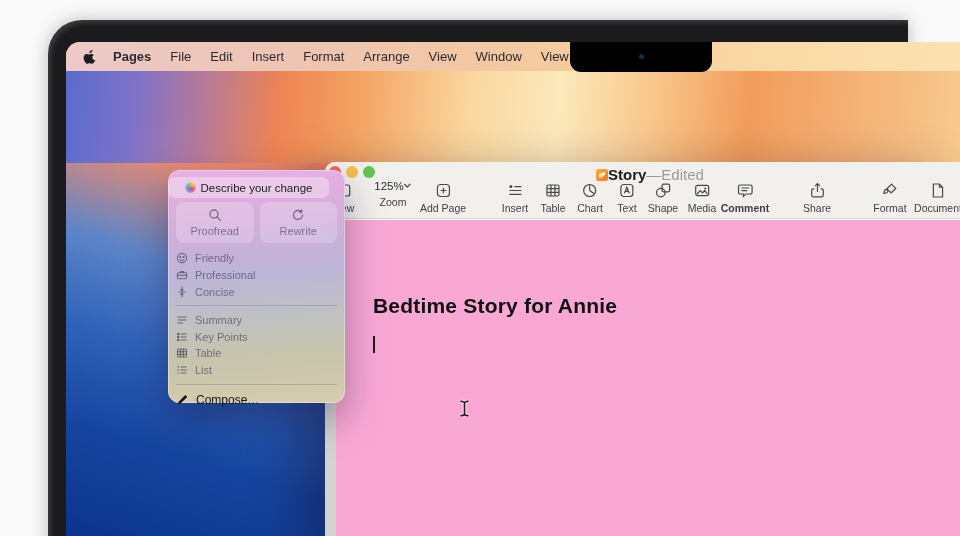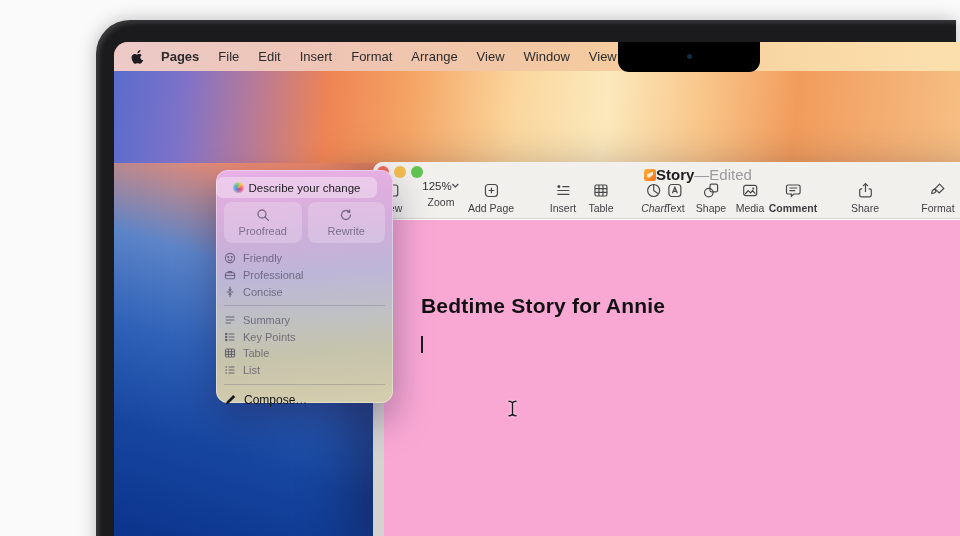--- a/index.html
+++ b/index.html
@@ -1,18 +1,18 @@
 <!DOCTYPE html>
 <html><head>
 <meta charset="utf-8">
 <style>
   * { margin:0; padding:0; box-sizing:border-box; }
   html,body { width:960px; height:536px; overflow:hidden; background:#fafafa;
     font-family:"Liberation Sans", sans-serif; }
-  .stage { position:absolute; inset:0; width:868px; height:536px;margin-left:48px; }
+  .stage { position:absolute; inset:0; width:868px; height:536px; }
 
   
   .bezel { position:absolute; left:48px; top:20px; right:-40px; bottom:-40px;
     background:#1b1b1d; border-radius:34px 0 0 0;
     box-shadow: inset 3px 3px 5px rgba(255,255,255,0.14), 0 0 18px rgba(0,0,0,0.25); }
   .screen { position:absolute; left:66px; top:42px; width:894px; height:494px;
     border-radius:14px 0 0 0; overflow:hidden;
     background:linear-gradient(197deg,#8d7ac6 0%,#a57fbe 15%,#c48a9e 27%,#ee8450 36%,#e88a74 47%,#5c84c8 60%,#2f62b8 72%,#16459f 85%,#0b348c 100%); }
 
   
@@ -175,21 +175,21 @@
         <div class="tb-btn" style="left:228px;">
           <svg viewBox="0 0 17 17">
               <rect x="2.5" y="3" width="12" height="11" rx="1.5"></rect>
               <line x1="2.5" y1="6.6" x2="14.5" y2="6.6"></line>
               <line x1="2.5" y1="10.3" x2="14.5" y2="10.3"></line>
               <line x1="6.5" y1="3" x2="6.5" y2="14"></line>
               <line x1="10.5" y1="3" x2="10.5" y2="14"></line>
             </svg>
           <span class="tb-label">Table</span>
         </div>
-        <div class="tb-btn" style="left:281px;font-style:italic;">
+        <div class="tb-btn" style="left:265px;">
           <svg viewBox="0 0 17 17">
               <circle cx="8.5" cy="8.5" r="6"></circle>
               <path d="M8.5 8.5V2.6M8.5 8.5l4.2 3"></path>
             </svg>
           <span class="tb-label">Chart</span>
         </div>
         <div class="tb-btn" style="left:302px;">
           <svg viewBox="0 0 17 17">
               <rect x="2.5" y="2.5" width="12" height="12" rx="3"></rect>
               <path d="M6 11.3L8.5 5.4l2.5 5.9M6.9 9.4h3.2"></path>

